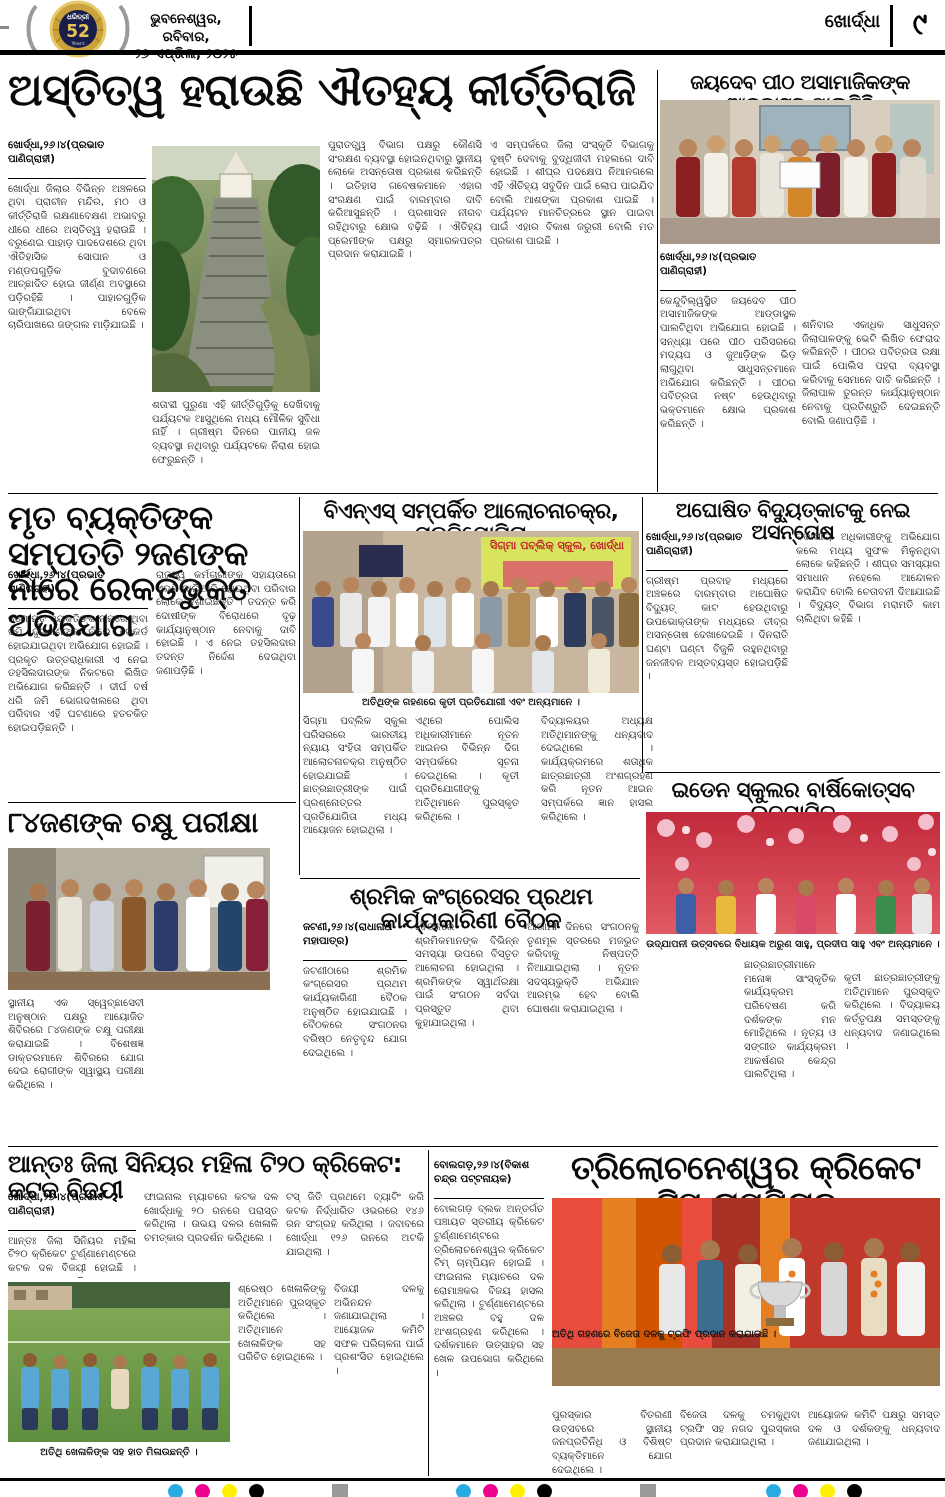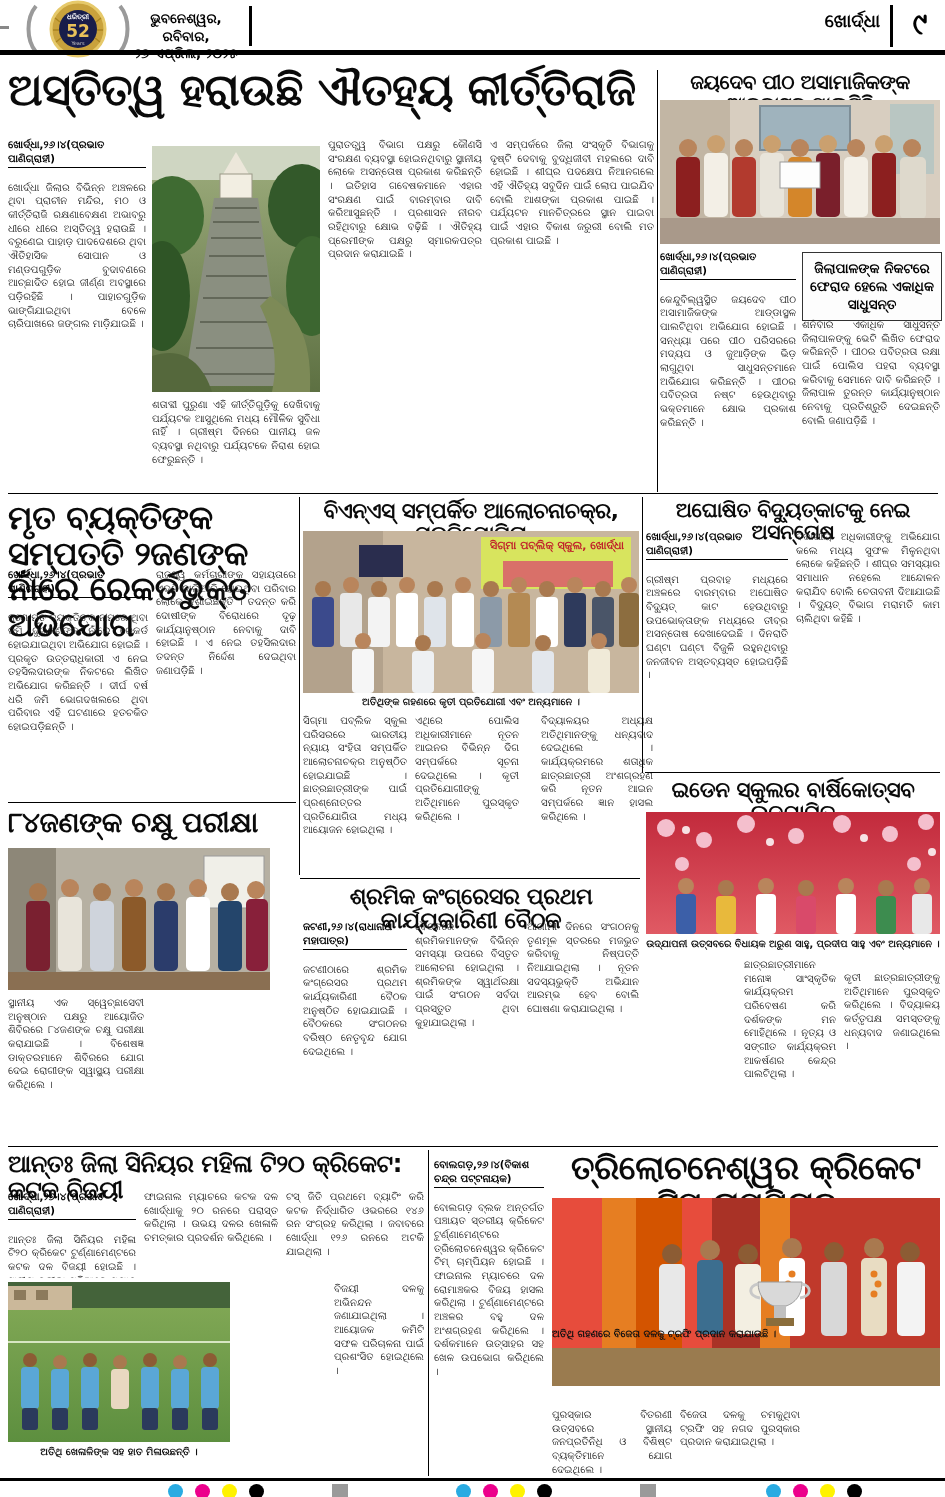--- a/index.html
+++ b/index.html
@@ -2,21 +2,21 @@
 <html><head>
 <meta charset="utf-8">
 <style>
   html,body{margin:0;padding:0;background:#e8e8e8;}
   #page{position:relative;width:945px;height:1497px;background:#ffffff;overflow:hidden;
         font-family:"DejaVu Sans",sans-serif;color:#000;}
   .abs{position:absolute;}
   .headline{font-weight:bold;color:#0a0a0a;line-height:1.08;letter-spacing:-0.5px;}
   .body-txt{font-size:10.2px;line-height:1.34;text-align:justify;color:#1c1c1c;overflow:hidden;}
   .dateline{display:block;font-weight:bold;font-size:10.3px;color:#000;
-            border-bottom:1.2px solid #000;padding-bottom:1px;margin-bottom:13px;}
+            border-bottom:1.2px solid #000;padding-bottom:12px;margin-bottom:3px;}
   .caption{font-size:9.8px;font-weight:bold;text-align:center;color:#111;}
   .hline{background:#000;height:1.4px;}
   .vline{background:#000;width:1.2px;}
   .subhead-box{border:1.4px solid #333;background:#fdfdfd;font-weight:bold;font-size:13.5px;
                text-align:center;line-height:1.35;padding:6px 4px;}
   .photo{overflow:hidden;background:#ccc;}
   .photo svg{display:block;}
   .banner-txt{position:absolute;font-weight:bold;color:#c0202a;font-size:11px;text-align:center;}
   .mast-date{font-weight:bold;font-size:13.5px;line-height:1.3;text-align:center;}
   .mast-edition{font-weight:bold;font-size:18px;}
@@ -140,21 +140,20 @@
       </g>
       <rect x="0" y="118" width="280" height="26" fill="#a9998a"></rect>
       <rect x="120" y="62" width="40" height="26" fill="#fdfdfd" stroke="#999"></rect>
     </svg>
   </div>
 
   <div class="abs body-txt" style="left:660px;top:250px;width:136px;height:240px;">
     <span class="dateline">ଖୋର୍ଦ୍ଧା,୨୬।୪(ପ୍ରଭାତ ପାଣିଗ୍ରାହୀ)</span>
     <span>କେନ୍ଦୁବିଲ୍ୱସ୍ଥିତ ଜୟଦେବ ପୀଠ ଅସାମାଜିକଙ୍କ ଆଡ୍ଡାସ୍ଥଳ ପାଲଟିଥିବା ଅଭିଯୋଗ ହୋଇଛି । ସନ୍ଧ୍ୟା ପରେ ପୀଠ ପରିସରରେ ମଦ୍ୟପ ଓ ଜୁଆଡ଼ିଙ୍କ ଭିଡ଼ ଲାଗୁଥିବା ସାଧୁସନ୍ତମାନେ ଅଭିଯୋଗ କରିଛନ୍ତି । ପୀଠର ପବିତ୍ରତା ନଷ୍ଟ ହେଉଥିବାରୁ ଭକ୍ତମାନେ କ୍ଷୋଭ ପ୍ରକାଶ କରିଛନ୍ତି ।</span>
   </div>
-  <div class="abs subhead-box" style="left:802px;top:252px;width:130px;">ଜିଲାପାଳଙ୍କ ନିକଟରେ ଫେରାଦ ହେଲେ ଏକାଧିକ ସାଧୁସନ୍ତ</div>
   <div class="abs body-txt" style="left:802px;top:318px;width:138px;height:172px;">ଶନିବାର ଏକାଧିକ ସାଧୁସନ୍ତ ଜିଲାପାଳଙ୍କୁ ଭେଟି ଲିଖିତ ଫେରାଦ କରିଛନ୍ତି । ପୀଠର ପବିତ୍ରତା ରକ୍ଷା ପାଇଁ ପୋଲିସ ପହରା ବ୍ୟବସ୍ଥା କରିବାକୁ ସେମାନେ ଦାବି କରିଛନ୍ତି । ଜିଲାପାଳ ତୁରନ୍ତ କାର୍ଯ୍ୟାନୁଷ୍ଠାନ ନେବାକୁ ପ୍ରତିଶ୍ରୁତି ଦେଇଛନ୍ତି ବୋଲି ଜଣାପଡ଼ିଛି ।</div>
 
   <div class="abs hline" style="left:8px;top:493px;width:930px;"></div>
 
   <div class="abs headline" style="left:8px;top:500px;width:288px;font-size:33px;text-align:left;">
     <div>ମୃତ ବ୍ୟକ୍ତିଙ୍କ ସମ୍ପତ୍ତି ୨ଜଣଙ୍କ</div>
     <div>ନାଁରେ ରେକର୍ଡଭୁକ୍ତ ଅଭିଯୋଗ</div>
   </div>
   <div class="abs body-txt" style="left:8px;top:568px;width:140px;height:228px;">
     <span class="dateline">ଖୋର୍ଦ୍ଧା,୨୬।୪(ପ୍ରଭାତ ପାଣିଗ୍ରାହୀ)</span>
@@ -370,20 +369,21 @@
           <rect x="44" y="126" width="16" height="22" rx="3"></rect>
         <rect x="74" y="126" width="16" height="22" rx="3"></rect>
           <rect x="134" y="126" width="16" height="22" rx="3"></rect>
         <rect x="164" y="126" width="16" height="22" rx="3"></rect>
           <rect x="194" y="126" width="16" height="22" rx="3"></rect>
       </g>
     </svg>
   </div>
   <div class="abs caption" style="left:8px;top:1446px;width:222px;">ଅତିଥି ଖେଳାଳିଙ୍କ ସହ ହାତ ମିଳାଉଛନ୍ତି ।</div>
 
+  <div class="abs body-txt" style="left:238px;top:1282px;width:88px;height:190px;">ଶ୍ରେଷ୍ଠ ଖେଳାଳିଙ୍କୁ ଅତିଥିମାନେ ପୁରସ୍କୃତ କରିଥିଲେ । ଅତିଥିମାନେ ଖେଳାଳିଙ୍କ ସହ ପରିଚିତ ହୋଇଥିଲେ ।</div>
   <div class="abs body-txt" style="left:334px;top:1282px;width:90px;height:190px;">ବିଜୟୀ ଦଳକୁ ଅଭିନନ୍ଦନ ଜଣାଯାଇଥିଲା । ଆୟୋଜକ କମିଟି ସଫଳ ପରିଚାଳନା ପାଇଁ ପ୍ରଶଂସିତ ହୋଇଥିଲେ ।</div>
 
   <div class="abs vline" style="left:428px;top:1150px;height:326px;"></div>
 
   <div class="abs body-txt" style="left:434px;top:1158px;width:110px;height:318px;">
     <span class="dateline">ବୋଲଗଡ଼,୨୬।୪(ବିକାଶ ଚନ୍ଦ୍ର ପଟ୍ଟନାୟକ)</span>
     <span>ବୋଲଗଡ଼ ବ୍ଲକ ଅନ୍ତର୍ଗତ ପଞ୍ଚାୟତ ସ୍ତରୀୟ କ୍ରିକେଟ ଟୁର୍ଣ୍ଣାମେଣ୍ଟରେ ତ୍ରିଲୋଚନେଶ୍ୱର କ୍ରିକେଟ ଟିମ୍ ଚାମ୍ପିୟନ ହୋଇଛି । ଫାଇନାଲ ମ୍ୟାଚରେ ଦଳ ରୋମାଞ୍ଚକର ବିଜୟ ହାସଲ କରିଥିଲା । ଟୁର୍ଣ୍ଣାମେଣ୍ଟରେ ଅଞ୍ଚଳର ବହୁ ଦଳ ଅଂଶଗ୍ରହଣ କରିଥିଲେ । ଦର୍ଶକମାନେ ଉତ୍ସାହର ସହ ଖେଳ ଉପଭୋଗ କରିଥିଲେ ।</span>
   </div>
 
   <div class="abs headline" style="left:552px;top:1150px;width:388px;font-size:33px;text-align:center;">ତ୍ରିଲୋଚନେଶ୍ୱର କ୍ରିକେଟ ଟିମ୍ ଚାମ୍ପିୟନ</div>
@@ -428,20 +428,21 @@
         <path d="M206,86 C196,88 196,98 208,100" fill="none" stroke="#c8c8c8" stroke-width="3"></path>
         <path d="M250,86 C260,88 260,98 248,100" fill="none" stroke="#c8c8c8" stroke-width="3"></path>
       </g>
       <rect x="0" y="150" width="388" height="38" fill="#9a7b4f"></rect>
     </svg>
   </div>
   <div class="abs caption" style="left:552px;top:1328px;width:388px;text-align:left;">ଅତିଥି ଗହଣରେ ବିଜେତା ଦଳକୁ ଟ୍ରଫି ପ୍ରଦାନ କରାଯାଉଛି ।</div>
 
   <div class="abs body-txt" style="left:552px;top:1408px;width:120px;height:68px;">ପୁରସ୍କାର ବିତରଣୀ ଉତ୍ସବରେ ସ୍ଥାନୀୟ ଜନପ୍ରତିନିଧି ଓ ବିଶିଷ୍ଟ ବ୍ୟକ୍ତିମାନେ ଯୋଗ ଦେଇଥିଲେ ।</div>
   <div class="abs body-txt" style="left:680px;top:1408px;width:120px;height:68px;">ବିଜେତା ଦଳକୁ ଚମକୁଥିବା ଟ୍ରଫି ସହ ନଗଦ ପୁରସ୍କାର ପ୍ରଦାନ କରାଯାଇଥିଲା ।</div>
+  <div class="abs body-txt" style="left:808px;top:1408px;width:132px;height:68px;">ଆୟୋଜକ କମିଟି ପକ୍ଷରୁ ସମସ୍ତ ଦଳ ଓ ଦର୍ଶକଙ୍କୁ ଧନ୍ୟବାଦ ଜଣାଯାଇଥିଲା ।</div>
 
   <div class="abs" style="left:0;top:1478px;width:945px;height:2.5px;background:#000;"></div>
 
   <div class="abs" style="left:168px;top:1484px;">
     <span class="dot" style="background:#29ABE2;"></span>
     <span class="dot" style="background:#EC008C;margin-left:7px;"></span>
     <span class="dot" style="background:#FFF200;margin-left:7px;"></span>
     <span class="dot" style="background:#000000;margin-left:7px;"></span>
   </div>
   <span class="abs graysq" style="left:332px;top:1484px;background:#9a9a9a;"></span>

